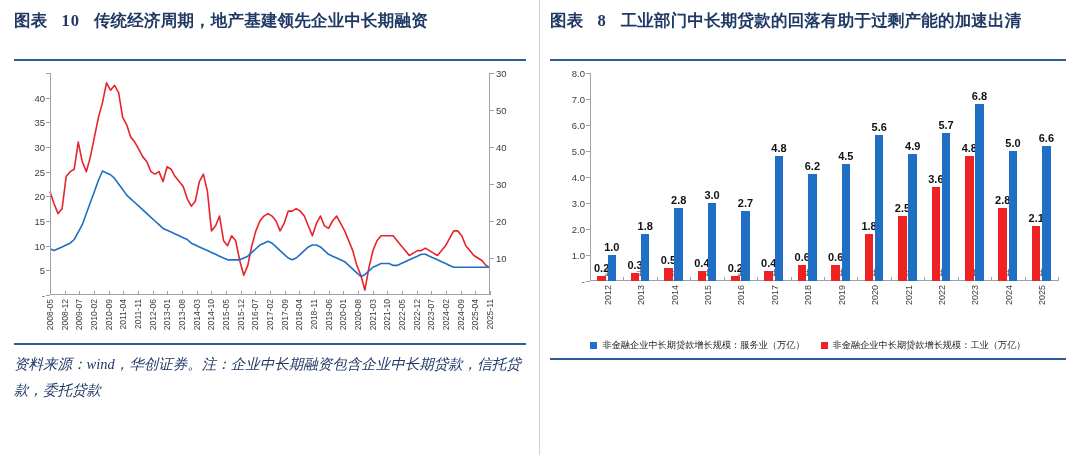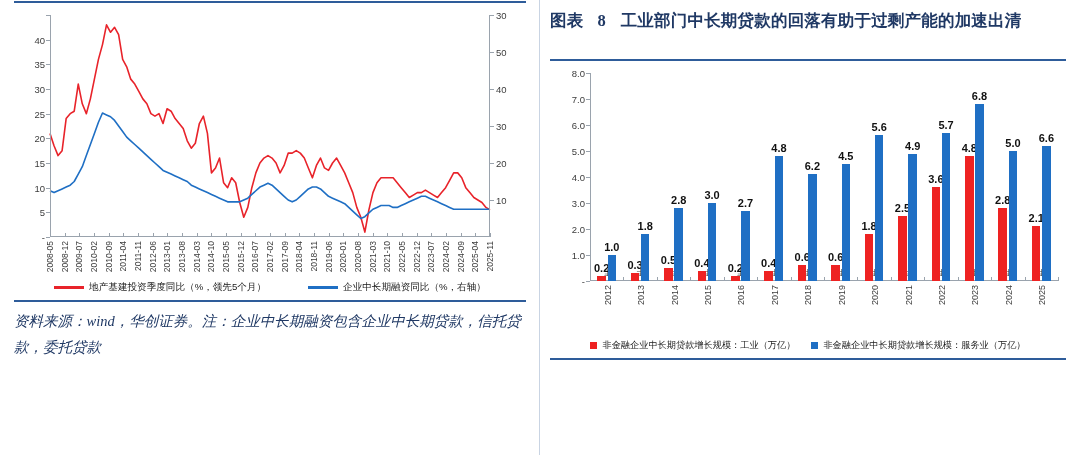--- a/index.html
+++ b/index.html
@@ -77,20 +77,23 @@
   }
   svg{display:block;overflow:visible;}
 </style>
 </head>
 <body>
 
 <div class="page">
 
   <div class="panel left">
 
+    <div class="fig-title">
+      <span>图表</span><span class="gap"></span><span class="num">10</span><span class="gap"></span><span>传统经济周期，地产基建领先企业中长期融资</span>
+    </div>
     <div class="title-rule"></div>
 
     <div class="chart-area">
       <div class="plot" id="plotL">
         <svg id="svgL" width="440" height="222" preserveAspectRatio="none" viewBox="0 0 440 222">
             <polyline points="0.00,118.40 4.04,130.73 8.07,140.60 12.11,135.67 16.15,103.60 20.18,98.67 24.22,96.20 28.26,69.07 32.29,88.80 36.33,98.67 40.37,83.87 44.40,64.13 48.44,44.40 52.48,29.60 56.51,9.87 60.55,17.27 64.59,12.33 68.62,19.73 72.66,44.40 76.70,51.80 80.73,64.13 84.77,69.07 88.81,76.47 92.84,83.87 96.88,88.80 100.92,98.67 104.95,101.13 108.99,98.67 113.03,108.53 117.06,93.73 121.10,96.20 125.14,103.60 129.17,108.53 133.21,113.47 137.25,125.80 141.28,133.20 145.32,128.27 149.36,108.53 153.39,101.13 157.43,118.40 161.47,157.87 165.50,152.93 169.54,143.07 173.58,167.73 177.61,172.67 181.65,162.80 185.69,167.73 189.72,187.47 193.76,202.27 197.80,192.40 201.83,172.67 205.87,157.87 209.91,148.00 213.94,143.07 217.98,140.60 222.02,143.07 226.06,148.00 230.09,157.87 234.13,150.47 238.17,138.13 242.20,138.13 246.24,135.67 250.28,138.13 254.31,143.07 258.35,152.93 262.39,162.80 266.42,150.47 270.46,143.07 274.50,152.93 278.53,155.40 282.57,148.00 286.61,143.07 290.64,150.47 294.68,157.87 298.72,167.73 302.75,177.60 306.79,192.40 310.83,202.27 314.86,217.07 318.90,194.87 322.94,177.60 326.97,167.73 331.01,162.80 335.05,162.80 339.08,162.80 343.12,162.80 347.16,167.73 351.19,172.67 355.23,177.60 359.27,182.53 363.30,180.07 367.34,177.60 371.38,177.60 375.41,175.13 379.45,177.60 383.49,180.07 387.52,182.53 391.56,177.60 395.60,172.67 399.63,165.27 403.67,157.87 407.71,157.87 411.74,162.80 415.78,172.67 419.82,177.60 423.85,182.53 427.89,185.00 431.93,187.47 435.96,192.40 440.00,194.87" fill="none" stroke="#e8232a" stroke-width="1.6" stroke-linejoin="round"></polyline>
             <polyline points="0.00,175.75 4.04,177.60 8.07,175.75 12.11,173.90 16.15,172.05 20.18,170.20 24.22,166.50 28.26,159.10 32.29,151.70 36.33,140.60 40.37,129.50 44.40,118.40 48.44,107.30 52.48,98.05 56.51,99.90 60.55,101.75 64.59,105.45 68.62,111.00 72.66,116.55 76.70,122.10 80.73,125.80 84.77,129.50 88.81,133.20 92.84,136.90 96.88,140.60 100.92,144.30 104.95,148.00 108.99,151.70 113.03,155.40 117.06,157.25 121.10,159.10 125.14,160.95 129.17,162.80 133.21,164.65 137.25,166.50 141.28,170.20 145.32,172.05 149.36,173.90 153.39,175.75 157.43,177.60 161.47,179.45 165.50,181.30 169.54,183.15 173.58,185.00 177.61,186.85 181.65,186.85 185.69,186.85 189.72,186.85 193.76,185.00 197.80,183.15 201.83,179.45 205.87,175.75 209.91,172.05 213.94,170.20 217.98,168.35 222.02,170.20 226.06,173.90 230.09,177.60 234.13,181.30 238.17,185.00 242.20,186.85 246.24,185.00 250.28,181.30 254.31,177.60 258.35,173.90 262.39,172.05 266.42,172.05 270.46,173.90 274.50,177.60 278.53,181.30 282.57,183.15 286.61,185.00 290.64,186.85 294.68,188.70 298.72,192.40 302.75,196.10 306.79,199.80 310.83,203.50 314.86,201.65 318.90,197.95 322.94,194.25 326.97,192.40 331.01,190.55 335.05,190.55 339.08,190.55 343.12,192.40 347.16,192.40 351.19,190.55 355.23,188.70 359.27,186.85 363.30,185.00 367.34,183.15 371.38,181.30 375.41,181.30 379.45,183.15 383.49,185.00 387.52,186.85 391.56,188.70 395.60,190.55 399.63,192.40 403.67,194.25 407.71,194.25 411.74,194.25 415.78,194.25 419.82,194.25 423.85,194.25 427.89,194.25 431.93,194.25 435.96,194.25 440.00,194.25" fill="none" stroke="#1f6fc4" stroke-width="1.6" stroke-linejoin="round"></polyline>
           </svg>
       <div class="axis-line" style="left: 0px; top: 0px; width: 1px; height: 100%;"></div>
           <div class="axis-line" style="right: 0px; top: 0px; width: 1px; height: 100%;"></div>
@@ -187,30 +190,20 @@
             <div class="xtick" style="left: 93.3333%; bottom: 100%;"></div>
             <div class="xlab" style="left: calc(93.3333% - 5px);">2024-09</div>
             <div class="xtick" style="left: 96.6667%; bottom: 100%;"></div>
             <div class="xlab" style="left: calc(96.6667% - 5px);">2025-04</div>
             <div class="xtick" style="left: 100%; bottom: 100%;"></div>
             <div class="xlab" style="left: calc(100% - 5px);">2025-11</div>
           </div>
         </div>
     </div>
 
-    <div class="legend" id="legendL">
-        <div class="legend-item">
-          <span class="lg-line" style="background: rgb(232, 35, 42);"></span>
-          <span>地产基建投资季度同比（%，领先5个月）</span>
-        </div>
-        <div class="legend-item">
-          <span class="lg-line" style="background: rgb(31, 111, 196);"></span>
-          <span>企业中长期融资同比（%，右轴）</span>
-        </div>
-      </div>
 
     <div class="source-rule"></div>
     <div class="source">资料来源：wind，华创证券。注：企业中长期融资包含企业中长期贷款，信托贷款，委托贷款</div>
   </div>
 
   <div class="divider"></div>
 
   <div class="panel right">
 
     <div class="fig-title">
@@ -325,25 +318,25 @@
           <div class="barlab" style="left: 90.375%; bottom: calc(62.5% + 2px);">5.0</div>
           <div class="bar" style="left: 94.4286%; width: 1.82143%; height: 26.25%; background: rgb(238, 34, 34);"></div>
           <div class="barlab" style="left: 95.3393%; bottom: calc(26.25% + 2px);">2.1</div>
           <div class="bar" style="left: 96.6071%; width: 1.82143%; height: 65%; background: rgb(31, 111, 196);"></div>
           <div class="barlab" style="left: 97.5179%; bottom: calc(65% + 2px);">6.6</div>
         </div>
     </div>
 
     <div class="legend bars" id="legendR">
         <div class="legend-item">
+          <span class="lg-sq" style="background: rgb(31, 111, 196);"></span>
+          <span>非金融企业中长期贷款增长规模：服务业（万亿）</span>
+        </div>
+        <div class="legend-item">
           <span class="lg-sq" style="background: rgb(238, 34, 34);"></span>
           <span>非金融企业中长期贷款增长规模：工业（万亿）</span>
         </div>
-        <div class="legend-item">
-          <span class="lg-sq" style="background: rgb(31, 111, 196);"></span>
-          <span>非金融企业中长期贷款增长规模：服务业（万亿）</span>
-        </div>
       </div>
 
     <div class="source-rule"></div>
   </div>
 
 </div>
 
 </body></html>

